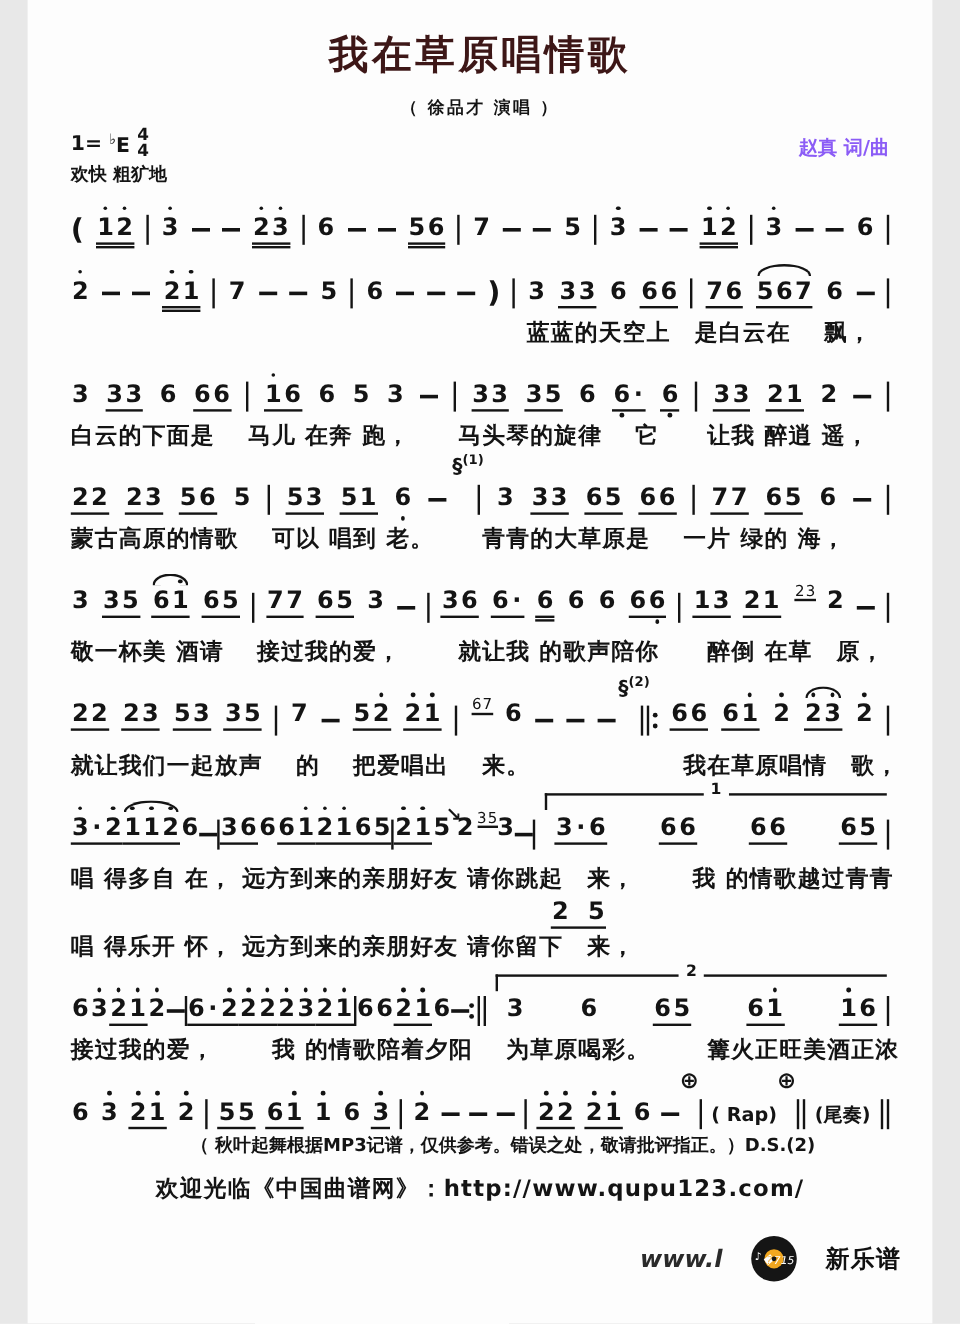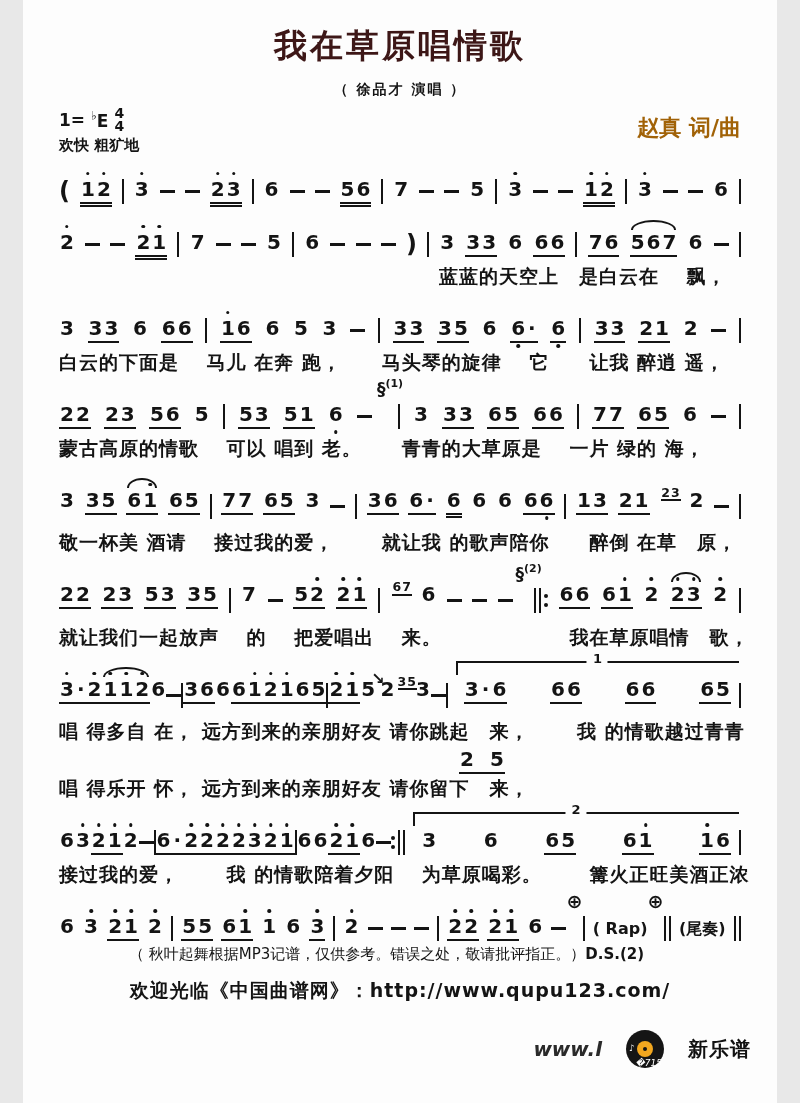--- a/index.html
+++ b/index.html
@@ -8,21 +8,21 @@
     font-family:"DejaVu Sans",sans-serif;color:#141414;
     box-sizing:border-box;padding:10px 36px 0 36px;position:relative;overflow:hidden;
   }
   
   .title{font-size:33px;font-weight:bold;text-align:center;letter-spacing:3px;color:#3d1717;margin-top:14px;}
   .subtitle{font-size:14px;font-weight:bold;text-align:center;margin-top:12px;letter-spacing:2px;}
   .meta{display:flex;justify-content:space-between;align-items:flex-start;margin-top:8px;}
   .keysig{font-size:17px;font-weight:bold;display:flex;align-items:center;gap:6px;}
   .flat{font-size:12px;vertical-align:super;}
   .timesig{display:inline-flex;flex-direction:column;line-height:0.95;font-size:14px;text-align:center;}
-  .credit{font-size:22px;font-weight:bold;color:#a16207;margin-top:6px;}
+  .credit{font-size:16px;font-weight:bold;color:#8b5cf6;margin-top:6px;}
   .tempo{font-size:15px;font-weight:bold;margin-top:2px;}
   
   .sys{margin-bottom:4px;}
   .m-row{
     display:flex;justify-content:space-between;align-items:baseline;
     padding-top:24px;font-weight:bold;font-size:20px;line-height:1;
   }
   .grp{display:inline-flex;align-items:baseline;gap:2px;position:relative;padding:0 1px 3px 1px;}
   .grp.u1{border-bottom:2.5px solid #141414;}
   .grp.u2{border-bottom:2.5px solid #141414;}
@@ -33,21 +33,21 @@
   .n.hi::before{content:"";position:absolute;top:-7px;left:50%;transform:translateX(-50%);
     width:3.5px;height:3.5px;border-radius:50%;background:#141414;}
   .n.lo::after{content:"";position:absolute;bottom:-10px;left:50%;transform:translateX(-50%);
     width:3.5px;height:3.5px;border-radius:50%;background:#141414;}
   .aug{font-size:20px;margin:0 1px;}
   .dash{width:15px;height:3px;background:#141414;align-self:center;}
   .bar{width:2px;height:25px;background:#141414;align-self:center;}
   .rep{display:inline-flex;gap:3px;align-items:center;align-self:center;}
   .rdots{display:inline-flex;flex-direction:column;gap:5px;}
   .rdots i{width:4px;height:4px;border-radius:50%;background:#141414;display:block;}
-  .grace{font-size:12.5px;font-weight:bold;position:relative;top:-10px;
+  .grace{font-size:12.5px;font-weight:normal;position:relative;top:-10px;
     border-bottom:2px solid #141414;margin:0 -2px 12px 2px;letter-spacing:1px;}
   .slide{font-size:16px;font-weight:bold;position:relative;top:-12px;margin:0 -5px;}
   .paren{font-size:24px;font-weight:bold;align-self:center;}
   .mark{position:relative;width:0;height:0;align-self:center;}
   .mark>span{position:absolute;bottom:18px;left:-8px;white-space:nowrap;}
   .mark .sg{font-size:17px;font-weight:bold;}
   .mark .sg-n{font-size:11px;font-weight:bold;vertical-align:super;font-style:normal;}
   .mark .cd{font-size:19px;font-weight:bold;}
   .volta{display:inline-flex;align-items:baseline;gap:8px;position:relative;flex:1;
     justify-content:space-between;margin-left:8px;padding:0 8px;}
@@ -56,30 +56,30 @@
   .volta .vl{position:absolute;top:-27px;left:50%;transform:translateX(-50%);
     font-size:13px;font-weight:bold;background:#fdfdfd;padding:0 6px;}
   .systext{font-size:16px;font-weight:bold;white-space:pre;align-self:center;}
   .lyric{font-size:19px;font-weight:bold;white-space:pre;margin-top:7px;letter-spacing:1px;}
   .alt-row{margin:4px 0 0 400px;padding-top:2px;}
   .alt-row .grp{gap:16px;}
   
   .lyr-flex{display:flex;justify-content:space-between;align-items:baseline;}
   .ds{font-size:15px;font-weight:bold;margin-right:112px;white-space:nowrap;}
   .note-row{display:flex;justify-content:space-between;align-items:baseline;margin-top:4px;}
-  .note-text{font-size:15px;font-weight:normal;margin-left:70px;white-space:pre;}
+  .note-text{font-size:15px;font-weight:bold;margin-left:100px;white-space:pre;}
   .welcome{font-size:19px;font-weight:bold;text-align:center;margin-top:14px;letter-spacing:1px;}
   .wm-row{display:flex;justify-content:flex-end;align-items:center;gap:24px;
     margin:26px -10px 0 0;}
   .wm-www{font-size:20px;font-weight:bold;font-style:italic;color:#2a2a2a;}
   .vinyl{width:38px;height:38px;border-radius:50%;background:#151515;position:relative;flex:0 0 auto;}
   .vinyl::before{content:"";position:absolute;inset:11px;border-radius:50%;background:#f2a71f;}
   .vinyl::after{content:"";position:absolute;left:50%;top:50%;width:4px;height:4px;margin:-2px 0 0 -2px;border-radius:50%;background:#151515;}
   .vinyl .vn{position:absolute;color:#fff;font-size:9px;top:13px;left:3px;}
-  .vinyl .vn2{left:auto;right:2px;top:28px;}
+  .vinyl .vn2{left:auto;right:2px;top:16px;}
   .wm-brand{font-size:20px;font-weight:bold;color:#111;letter-spacing:1px;}
 </style>
 </head>
 <body>
 
 <div class="page">
 
   <div class="title">我在草原唱情歌</div>
   <div class="subtitle">（ 徐品才  演唱 ）</div>
 

